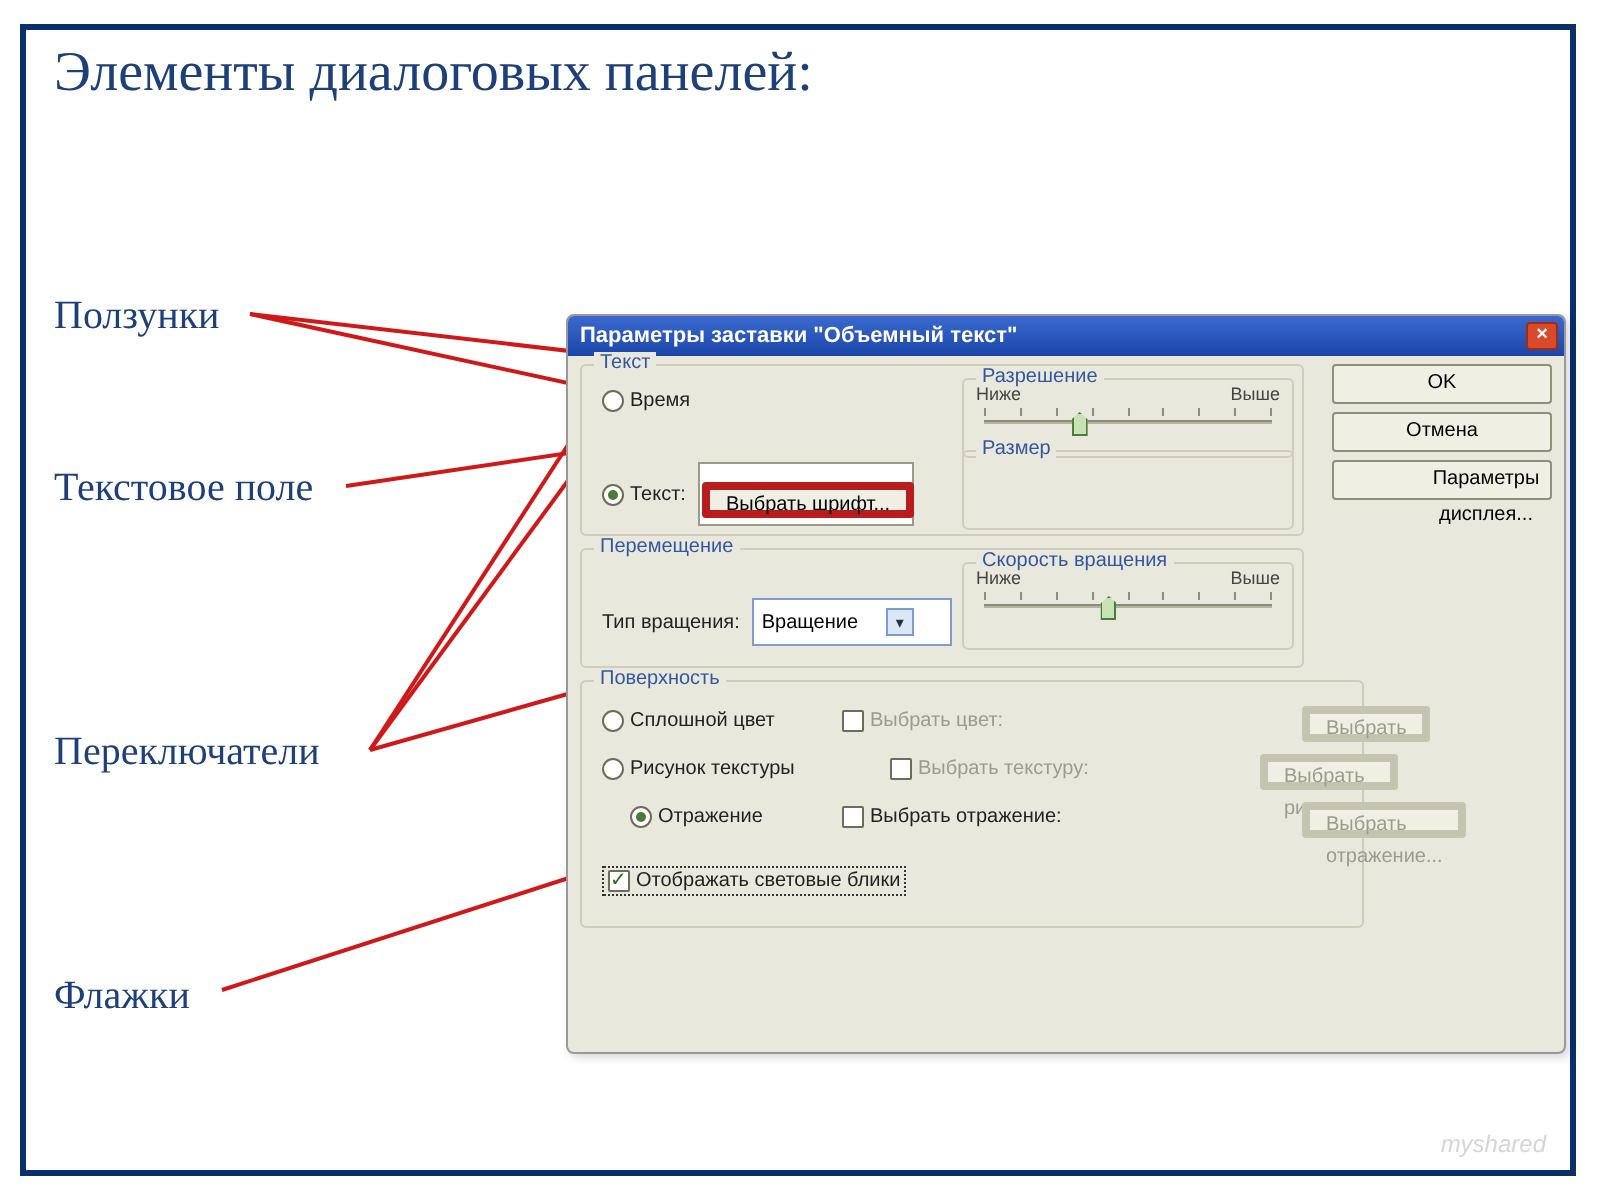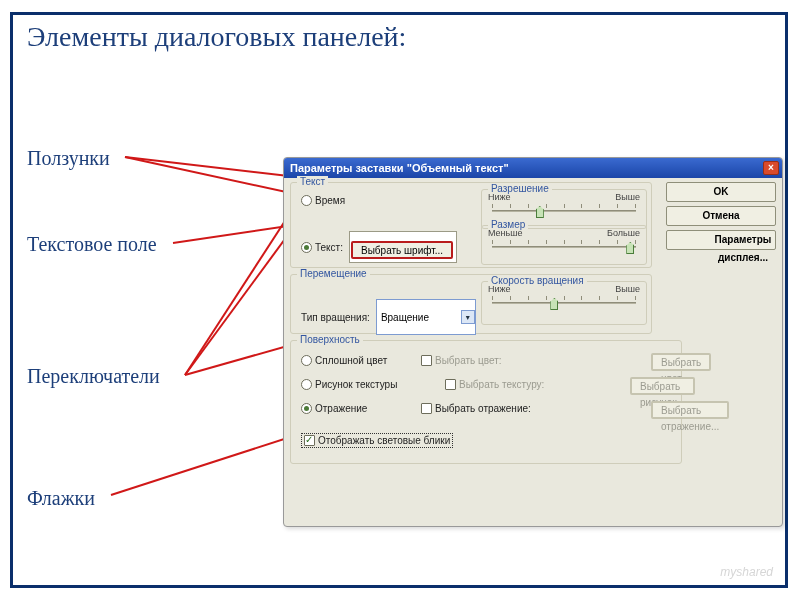--- a/index.html
+++ b/index.html
@@ -52,21 +52,20 @@
     font-weight: bold; cursor: pointer;
   }
   .client { position: relative; padding: 4px 6px; height: 348px; }
 
   .rightcol { position: absolute; right: 6px; top: 4px; width: 110px; }
   .winbtn {
     display: block; width: 100%; height: 20px; margin-bottom: 4px;
     background: #f0efe3; border: 1px solid #8f8f7a; border-radius: 2px;
     font-size: 10px; text-align: center; line-height: 18px;
     cursor: pointer;
-    font-weight: bold;
   }
   .winbtn.small { font-size: 10px; padding-left: 44px; }
 
   .group {
     position: absolute; left: 6px;
     border: 1px solid #cfcdba; border-radius: 3px;
     background: #e9e8dd;
   }
   .group-title {
     position: absolute; top: -7px; left: 6px;
@@ -121,28 +120,28 @@
     content: '✓'; position: absolute; left: 0; top: -2px; font-size: 10px; color: #2a6d1e;
   }
   .opt { font-size: 10px; color: #222; cursor: pointer; display: flex; align-items: center; }
 
   .txtinput {
     height: 32px; background: #fff; border: 1px solid #9b9a86;
     font-size: 10px; padding: 0 3px;
   }
   .winbtn2 {
     display: inline-block; height: 18px;
-    background: #f0efe3; border: 2px solid #b91c1c; border-radius: 2px;
+    background: #f0efe3; border: 4px solid #b91c1c; border-radius: 2px;
     font-size: 10px; padding: 0 8px; line-height: 16px; cursor: pointer;
   }
   .winbtn2.dis { color: #9b9b90; border-color: #c6c4b0; cursor: default; }
   .combo {
-    height: 36px; width: 100px; background: #fff; border: 1px solid #7d9bd1;
+    height: 24px; width: 100px; background: #fff; border: 1px solid #7d9bd1;
     font-size: 10px; display: inline-flex; align-items: center; justify-content: space-between;
-    padding: 0 0 0 4px;
+    padding: 0 18px 0 4px;
   }
   .combo .arrow {
     width: 14px; height: 14px; background: #dce7f6; border: 1px solid #7d9bd1;
     display: flex; align-items: center; justify-content: center; font-size: 8px; color: #234;
   }
   .row { display: flex; align-items: center; gap: 6px; position: absolute; }
   .mini-label { font-size: 10px; color: #222; }
   .checklabel.dis, .opt.dis { color: #9b9b90; }
 
   
@@ -224,39 +223,20 @@
                   <i></i>
                   <i></i>
                   <i></i>
                 </div>
               <div class="thumb" style="left:47.8px"></div>
             </div>
           </div>
         </div>
         <div class="subgroup sg-size">
           <div class="group-title">Размер</div>
-          <div class="slider-row">
-            <span class="lo">Меньше</span>
-            <span class="hi">Больше</span>
-            <div class="track">
-              <div class="track-line"></div>
-              <div class="ticks">
-                  <i></i>
-                  <i></i>
-                  <i></i>
-                  <i></i>
-                  <i></i>
-                  <i></i>
-                  <i></i>
-                  <i></i>
-                  <i></i>
-                </div>
-              <div class="thumb" style="left:138.32px"></div>
-            </div>
-          </div>
         </div>
       </div>
 
       <div class="group g-move">
         <div class="group-title">Перемещение</div>
         <div class="row" style="left:10px; top:24px;">
           <span class="mini-label">Тип вращения:</span>
           <span class="combo">
             <span>Вращение</span>
             <span class="arrow">▾</span>
@@ -314,21 +294,21 @@
         <div class="row" style="left:130px; top:38px;padding-left:24px;">
           <span class="opt dis">
               <span class="check"></span>
               <span>Выбрать текстуру:</span>
             </span>
         </div>
         <div class="row" style="left:339px; top:36px;">
           <span class="winbtn2 dis">Выбрать рисунок...</span>
         </div>
 
-        <div class="row" style="left:10px; top:62px;align-items:flex-end;">
+        <div class="row" style="left:24px; top:62px;align-items:flex-end;">
           <span class="opt">
               <span class="radio on"></span>
               <span>Отражение</span>
             </span>
         </div>
         <div class="row" style="left:130px; top:62px;">
           <span class="opt">
               <span class="check"></span>
               <span>Выбрать отражение:</span>
             </span>

